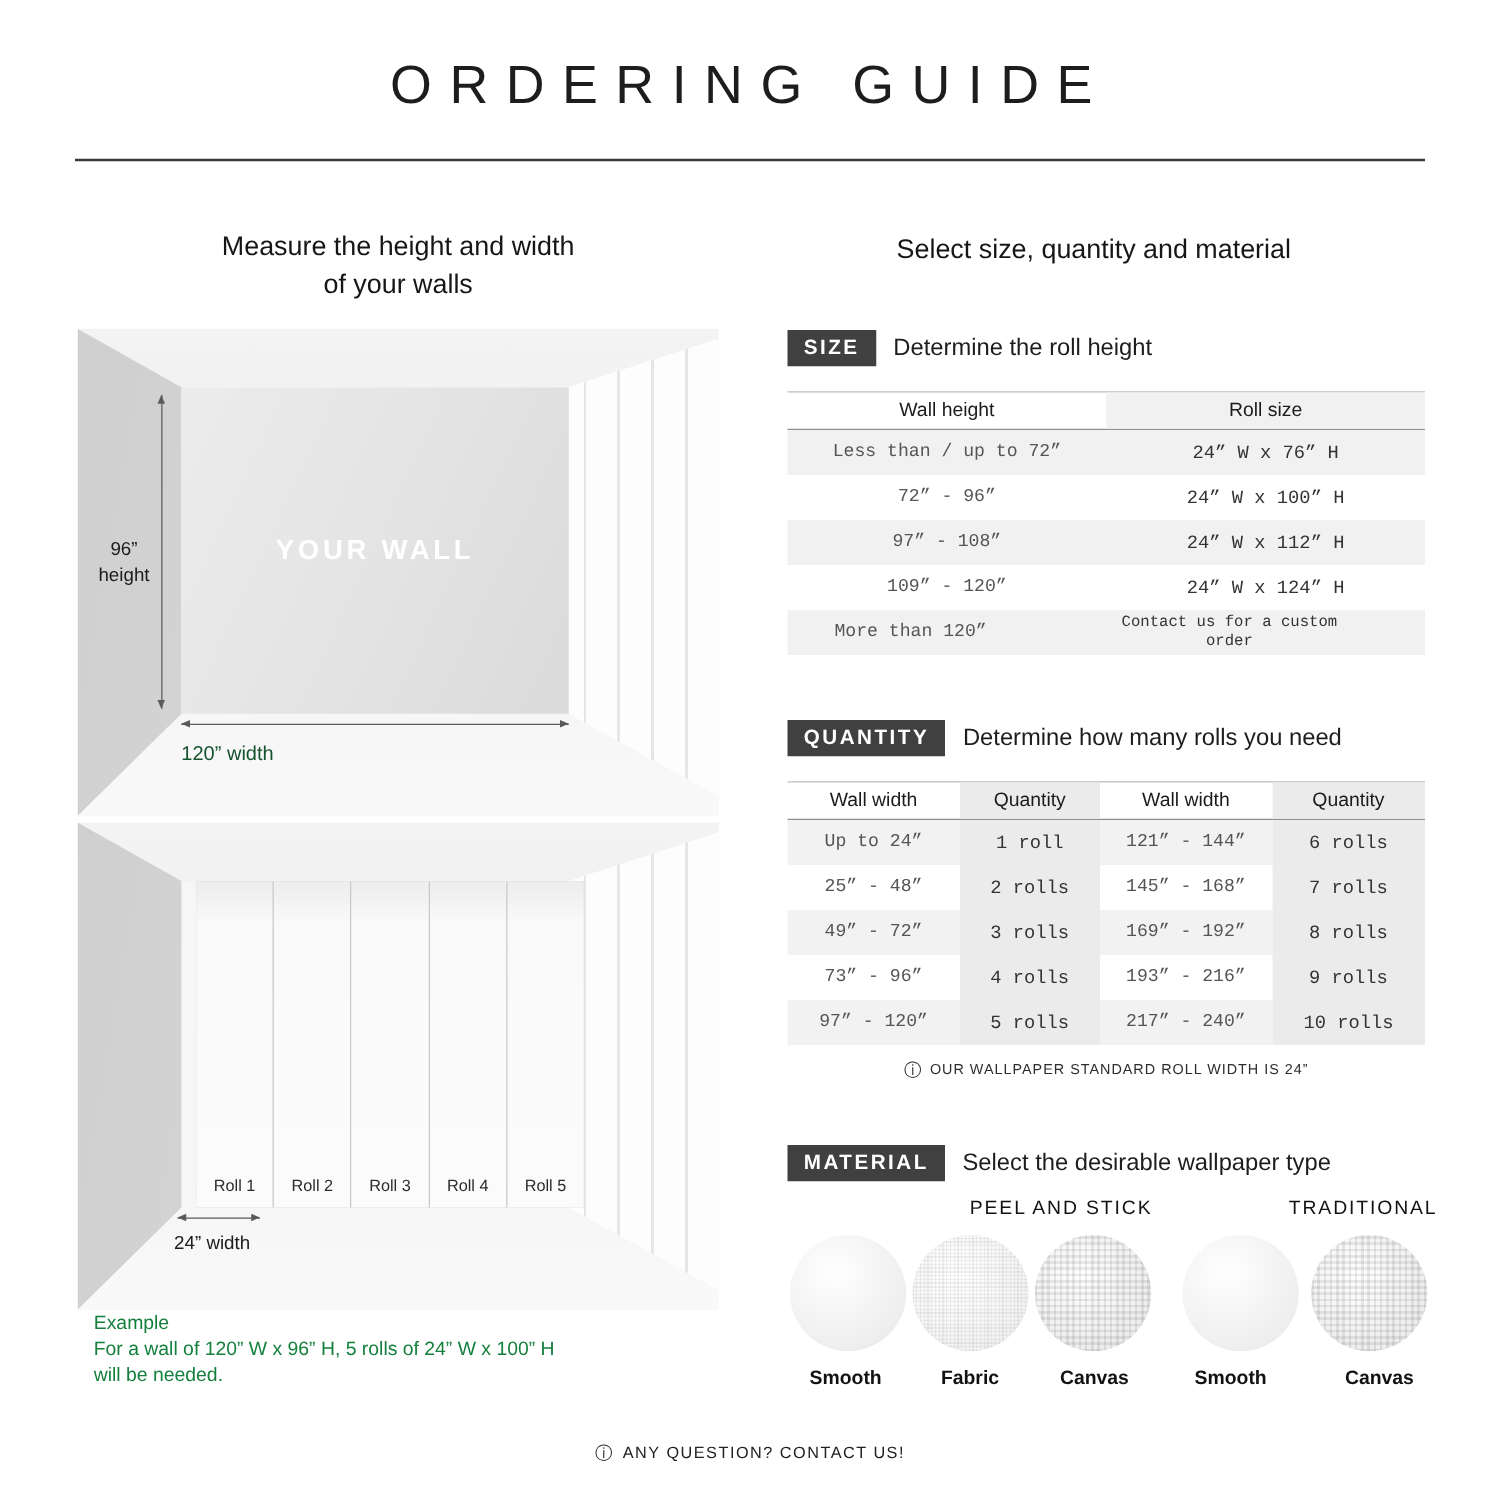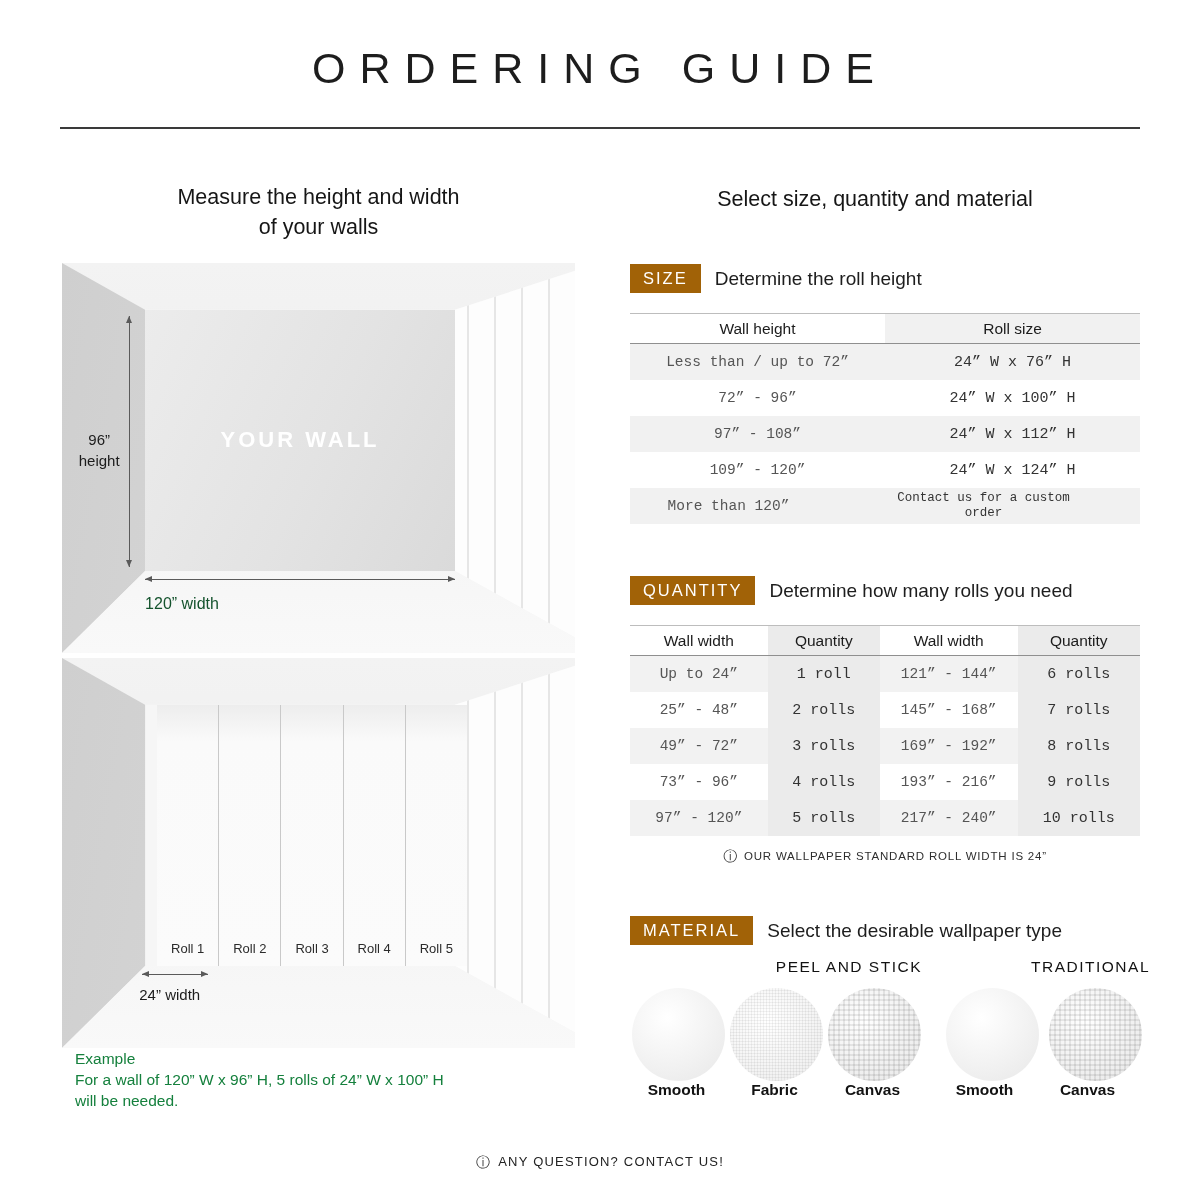--- a/index.html
+++ b/index.html
@@ -64,21 +64,21 @@
   .panel{flex:1;position:relative;background:linear-gradient(180deg,#ededed 0%,#fafafa 14%,#fbfbfb 100%);}
   .roll-label{position:absolute;bottom:4%;left:0;width:100%;text-align:center;font-size:13px;color:#2b2b2b;}
   .w-dim2{left:15.5%;width:13%;top:81%;}
   .w-label2{position:absolute;left:7%;width:28%;top:84%;text-align:center;font-size:15px;color:#1c1c1c;}
 
   
   .example{position:absolute;left:75px;top:1048px;width:500px;font-size:15.5px;line-height:21px;color:#15803d;}
 
   
   .section-label{position:absolute;left:630px;display:flex;align-items:center;}
-  .badge{display:inline-block;background:#a16207;color:#ffffff;font-weight:400;
+  .badge{display:inline-block;background:#404040;color:#ffffff;font-weight:700;
     font-size:16.5px;letter-spacing:2px;padding:5px 13px;}
   .subtitle{margin-left:14px;font-size:19px;font-weight:500;color:#1d1d1d;}
   .size-label{top:264px;}
   .quantity-label{top:576px;}
   .material-label{top:916px;}
 
   
   .table{position:absolute;left:630px;width:510px;border-top:1px solid #bdbdbd;}
   .st{top:313px;}
   .qt{top:625px;}
@@ -120,21 +120,21 @@
     background-image:
       repeating-linear-gradient(0deg, rgba(0,0,0,0.05) 0 1px, transparent 1px 3px),
       repeating-linear-gradient(90deg, rgba(0,0,0,0.05) 0 1px, transparent 1px 3px),
       radial-gradient(circle at 40% 35%, #ffffff, #ececec);}
   .tex-canvas{
     background-color:#eceeec;
     background-image:
       repeating-linear-gradient(0deg, rgba(0,0,0,0.08) 0 2px, transparent 2px 5px),
       repeating-linear-gradient(90deg, rgba(0,0,0,0.08) 0 2px, transparent 2px 5px),
       radial-gradient(circle at 40% 35%, #ffffff, #e6e6e6);}
-  .mat-labels{display:flex;justify-content:flex-start;gap:5px;}
+  .mat-labels{display:flex;justify-content:space-between;gap:5px;margin-top:13px;}
   .trad .mat-labels{gap:10px;}
   .mat-label{width:93px;text-align:center;font-weight:700;font-size:15.5px;color:#121212;}
 
   
   .footer{position:absolute;top:1154px;left:0;width:100%;display:flex;align-items:center;
     justify-content:center;gap:7px;font-size:13px;letter-spacing:1.2px;color:#222222;}
 </style>
 </head>
 <body>
 

